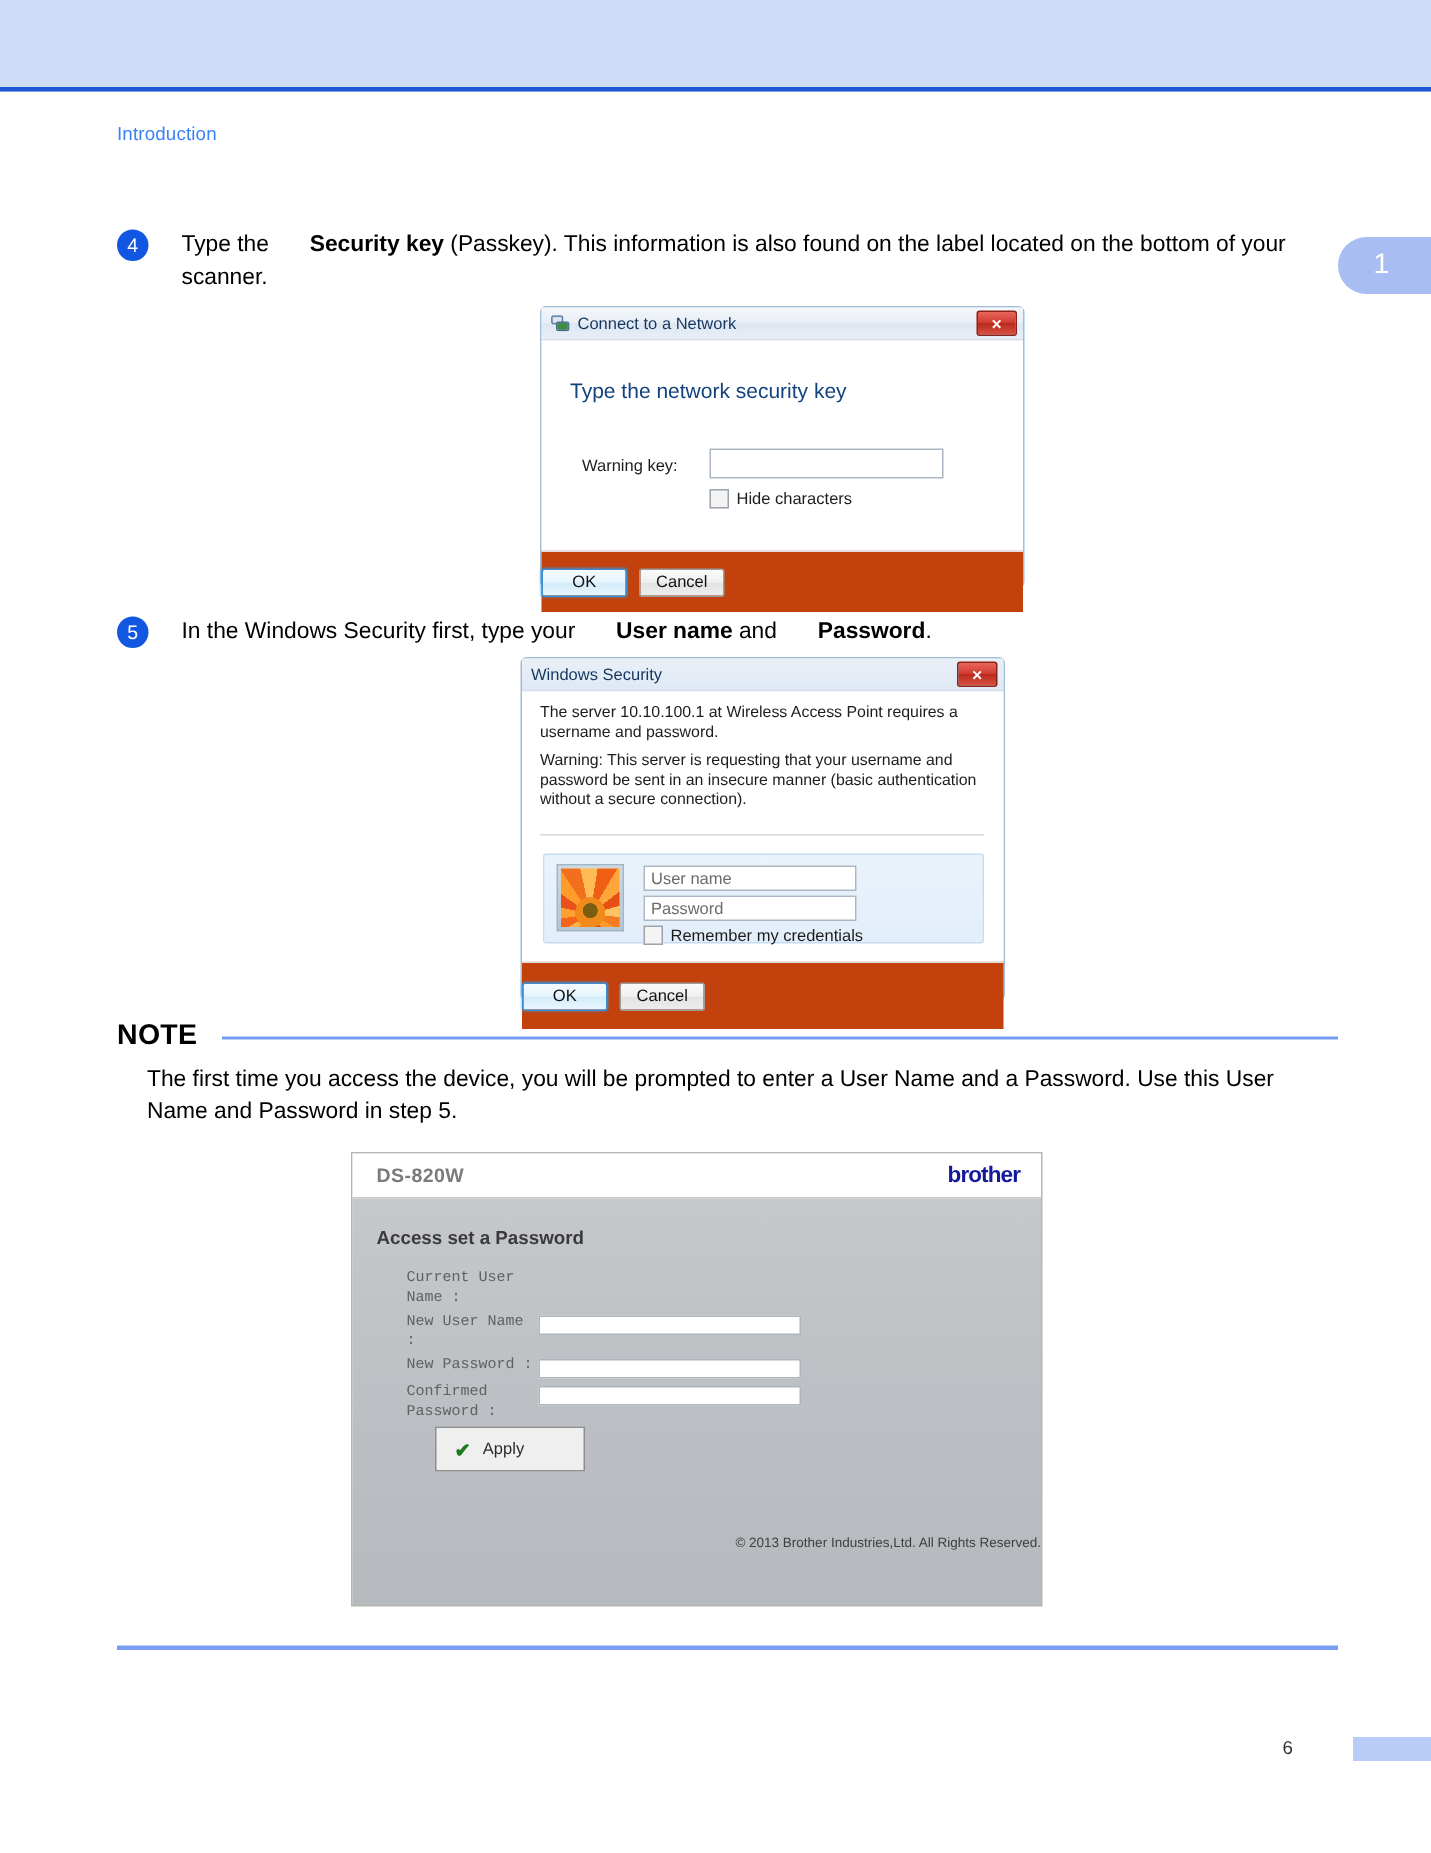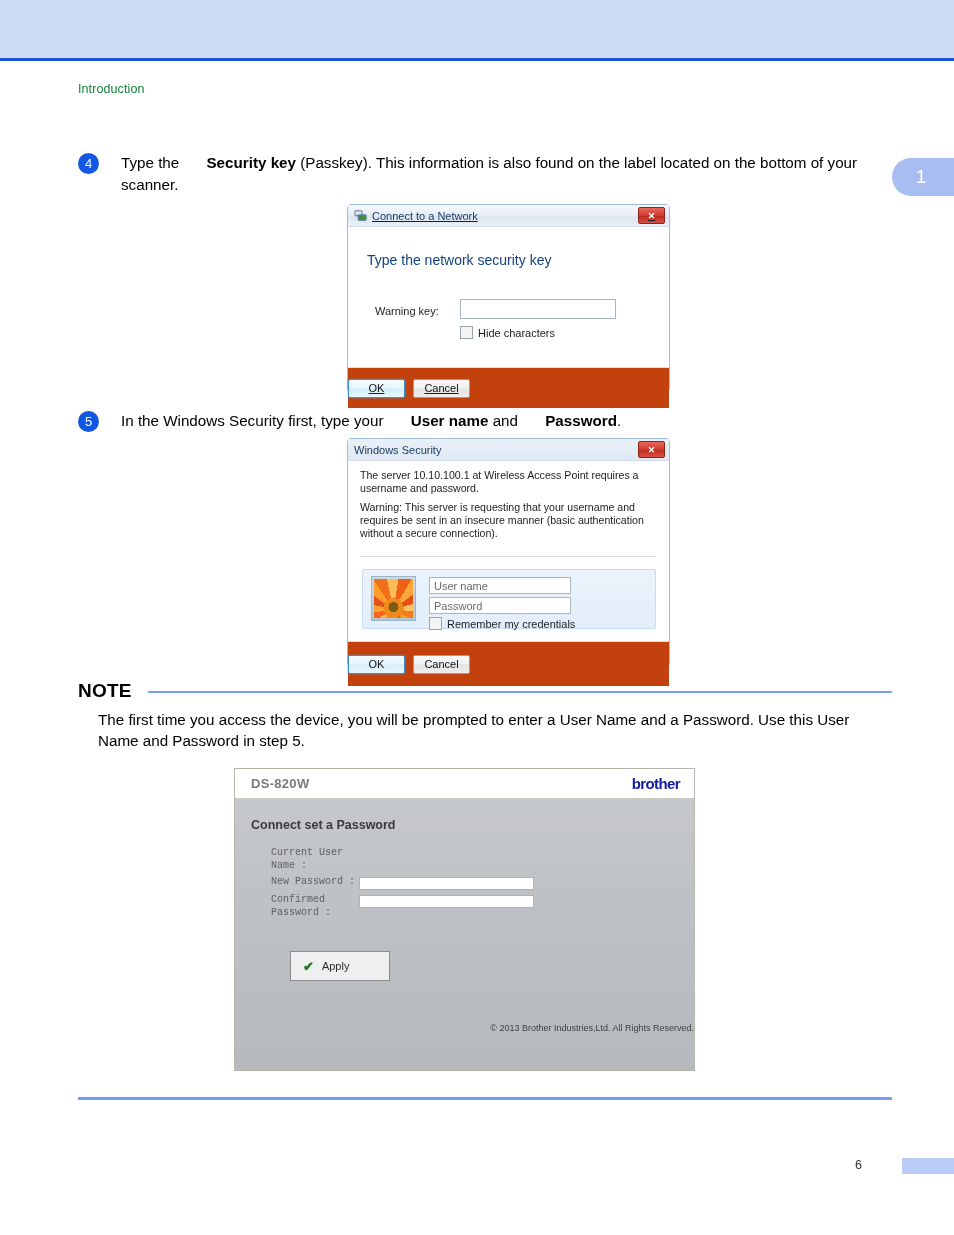--- a/index.html
+++ b/index.html
@@ -21,21 +21,21 @@
     position: absolute;
     left: 0; top: 0;
     width: 954px; height: 58px;
     background: #cfdcf8;
     border-bottom: 3px solid #1c56d4;
   }
   .header-label {
     position: absolute;
     left: 78px; top: 82px;
     font-size: 12.5px;
-    color: #15803d;
+    color: #3b82f6;
     letter-spacing: .1px;
   }
   .chapter-tab {
     position: absolute;
     right: 0; top: 158px;
     width: 62px; height: 38px;
     background: #a8bdf2;
     border-radius: 19px 0 0 19px;
     color: #ffffff;
     font-size: 19px;
@@ -182,21 +182,21 @@
   }
   .win-check .box {
     width: 11px; height: 11px;
     background: #f4f4f4;
     border: 1px solid #9aa3ab;
     margin-right: 5px;
     flex: 0 0 auto;
   }
 
   
-  #dlg-network { left: 347px; top: 204px; width: 321px; height: 186px; text-decoration: underline; }
+  #dlg-network { left: 360px; top: 204px; width: 321px; height: 186px; }
   #dlg-network .win-body { height: 140px; }
   #dlg-network .heading {
     position: absolute; left: 19px; top: 25px;
     font-size: 14px; color: #13427e;
   }
   #dlg-network .lbl-key {
     position: absolute; left: 27px; top: 78px; font-size: 11px;
   }
   #dlg-network .in-key {
     position: absolute; left: 112px; top: 72px; width: 156px; height: 20px;
@@ -427,21 +427,21 @@
   </div>
 </div>
 
 <div class="win-dialog" id="dlg-security">
   <div class="win-titlebar">
     <span class="win-title-text">Windows Security</span>
     <div class="win-close">✕</div>
   </div>
   <div class="win-body">
     <div class="msg msg1">The server 10.10.100.1 at Wireless Access Point requires a username and password.</div>
-    <div class="msg msg2">Warning: This server is requesting that your username and requires be sent in an insecure manner (basic authentication without a secure connection).</div>
+    <div class="msg msg2">Warning: This server is requesting that your username and password be sent in an insecure manner (basic authentication without a secure connection).</div>
     <div class="sep"></div>
     <div class="cred-panel">
       <div class="avatar">
         <div class="flower"></div>
       </div>
       <div class="win-input in-user">User name</div>
       <div class="win-input in-pass">Password</div>
       <label class="win-check chk-remember">
         <span class="box"></span>
         <span>Remember my credentials</span>
@@ -456,25 +456,29 @@
 
 <div class="note-head">NOTE</div>
 <div class="note-rule"></div>
 <div class="note-body">The first time you access the device, you will be prompted to enter a User Name and a Password. Use this User Name and Password in step 5.</div>
 
 <div id="web-panel">
   <div class="wp-header">
     <span class="wp-model">DS-820W</span>
     <span class="wp-logo">brother</span>
   </div>
-  <div class="wp-title">Connect set a Password</div>
+  <div class="wp-title">Access set a Password</div>
   <div class="wp-form">
     <div class="wp-row">
       <div class="wp-label">Current User Name :</div>
       <div class="wp-field hidden-field"></div>
+    </div>
+    <div class="wp-row">
+      <div class="wp-label">New User Name :</div>
+      <div class="wp-field"></div>
     </div>
     <div class="wp-row">
       <div class="wp-label">New Password :</div>
       <div class="wp-field"></div>
     </div>
     <div class="wp-row">
       <div class="wp-label">Confirmed Password :</div>
       <div class="wp-field"></div>
     </div>
   </div>

